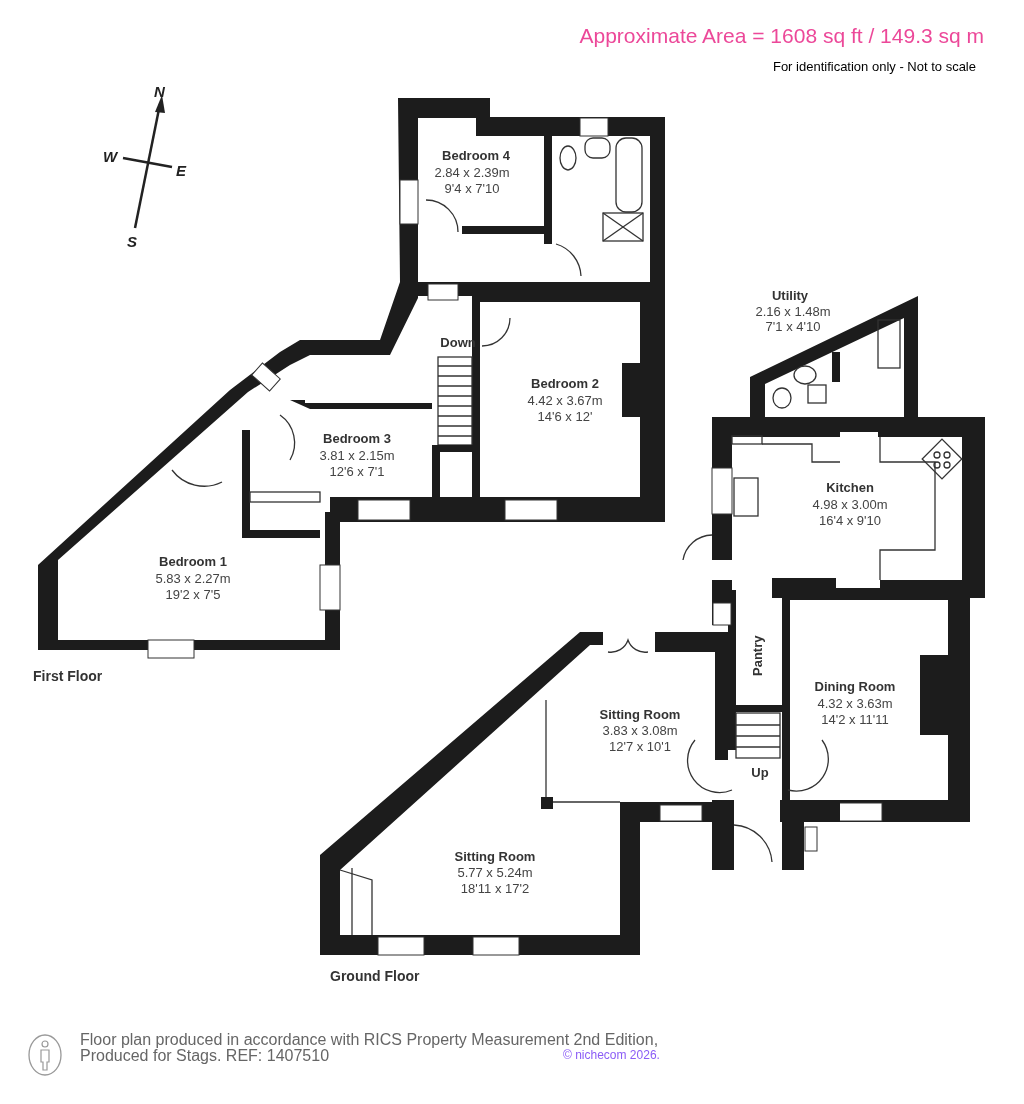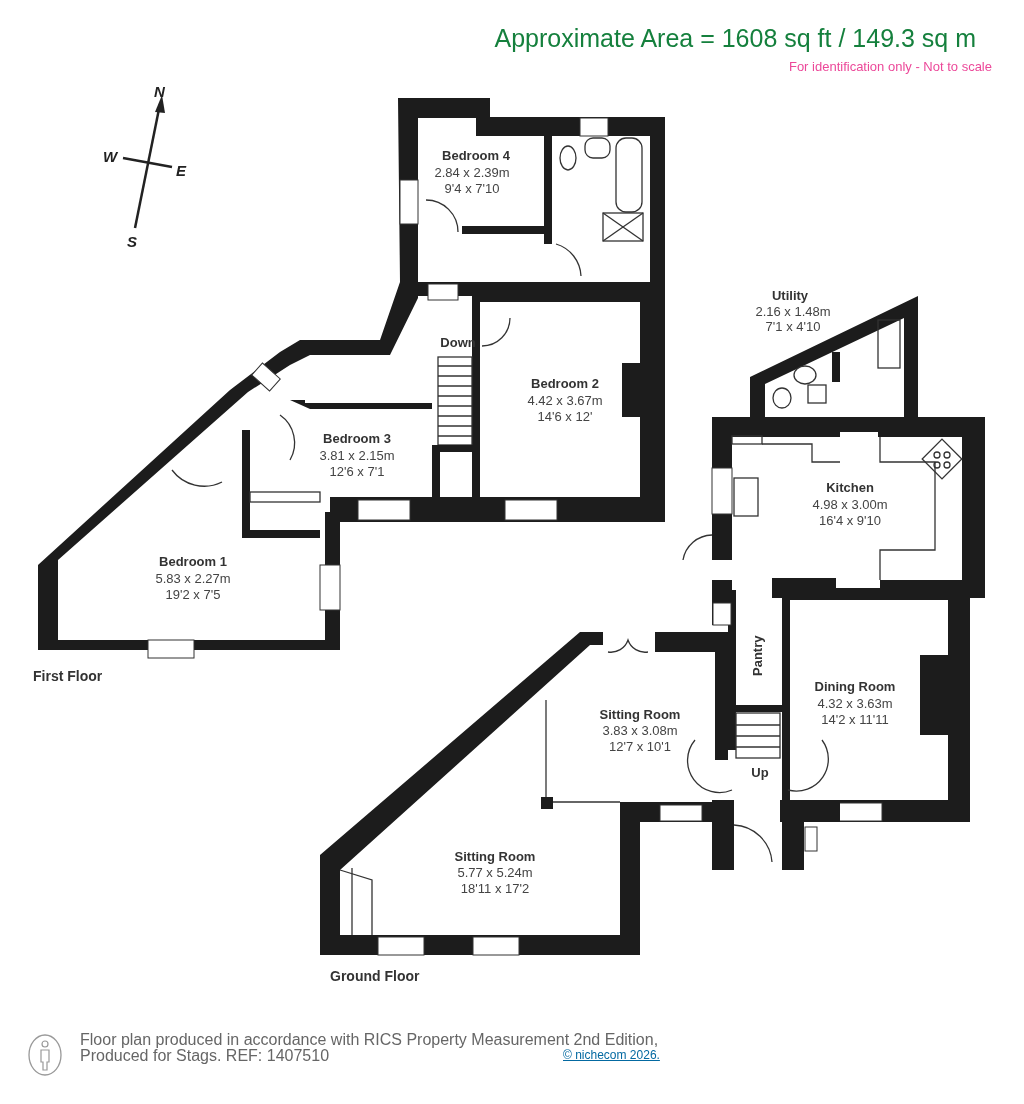--- a/index.html
+++ b/index.html
@@ -1,29 +1,29 @@
 <!DOCTYPE html>
 <html><head>
 <meta charset="utf-8">
 <style>
   html, body { margin: 0; padding: 0; background: #ffffff; }
   body { width: 1024px; height: 1104px; position: relative; overflow: hidden;
          font-family: "Liberation Sans", sans-serif; color: #222; }
-  .hdr-title { position: absolute; right: 48px; top: 24px; font-size: 25px; color: #15803d; }
-  .hdr-sub { position: absolute; right: 32px; top: 59px; font-size: 13px; color: #ec4899; }
+  .hdr-title { position: absolute; right: 40px; top: 24px; font-size: 21px; color: #ec4899; }
+  .hdr-sub { position: absolute; right: 48px; top: 59px; font-size: 13px; color: #000000; }
   svg.plan { position: absolute; left: 0; top: 0; }
   .wall { fill: #1c1c1c; }
   .thin { stroke: #333; stroke-width: 1.3; fill: none; }
   .win { fill: #fff; stroke: #333; stroke-width: 1; }
   .rname { font-family: "Liberation Sans", sans-serif; font-weight: bold; font-size: 13px; fill: #333; }
   .rdim { font-family: "Liberation Sans", sans-serif; font-size: 13px; fill: #444; }
   .floor-label { font-family: "Liberation Sans", sans-serif; font-weight: bold; font-size: 14px; fill: #333; }
   .compass-letter { font-family: "Liberation Sans", sans-serif; font-weight: bold; font-style: italic; font-size: 15px; fill: #222; }
   .footer { position: absolute; left: 80px; top: 1032px; font-size: 16px; color: #666; line-height: 16px; }
-  .footer-copy { position: absolute; left: 563px; top: 1048px; font-size: 12px; color: #0369a1; text-decoration: underline; }
+  .footer-copy { position: absolute; left: 563px; top: 1048px; font-size: 12px; color: #8b5cf6; }
   .person-icon { position: absolute; left: 27px; top: 1033px; width: 36px; height: 44px; }
 </style>
 </head>
 <body>
 
 <div class="hdr-title">Approximate Area = 1608 sq ft / 149.3 sq m</div>
 <div class="hdr-sub">For identification only - Not to scale</div>
 
 <svg class="plan" width="1024" height="1104" viewBox="0 0 1024 1104">
 

